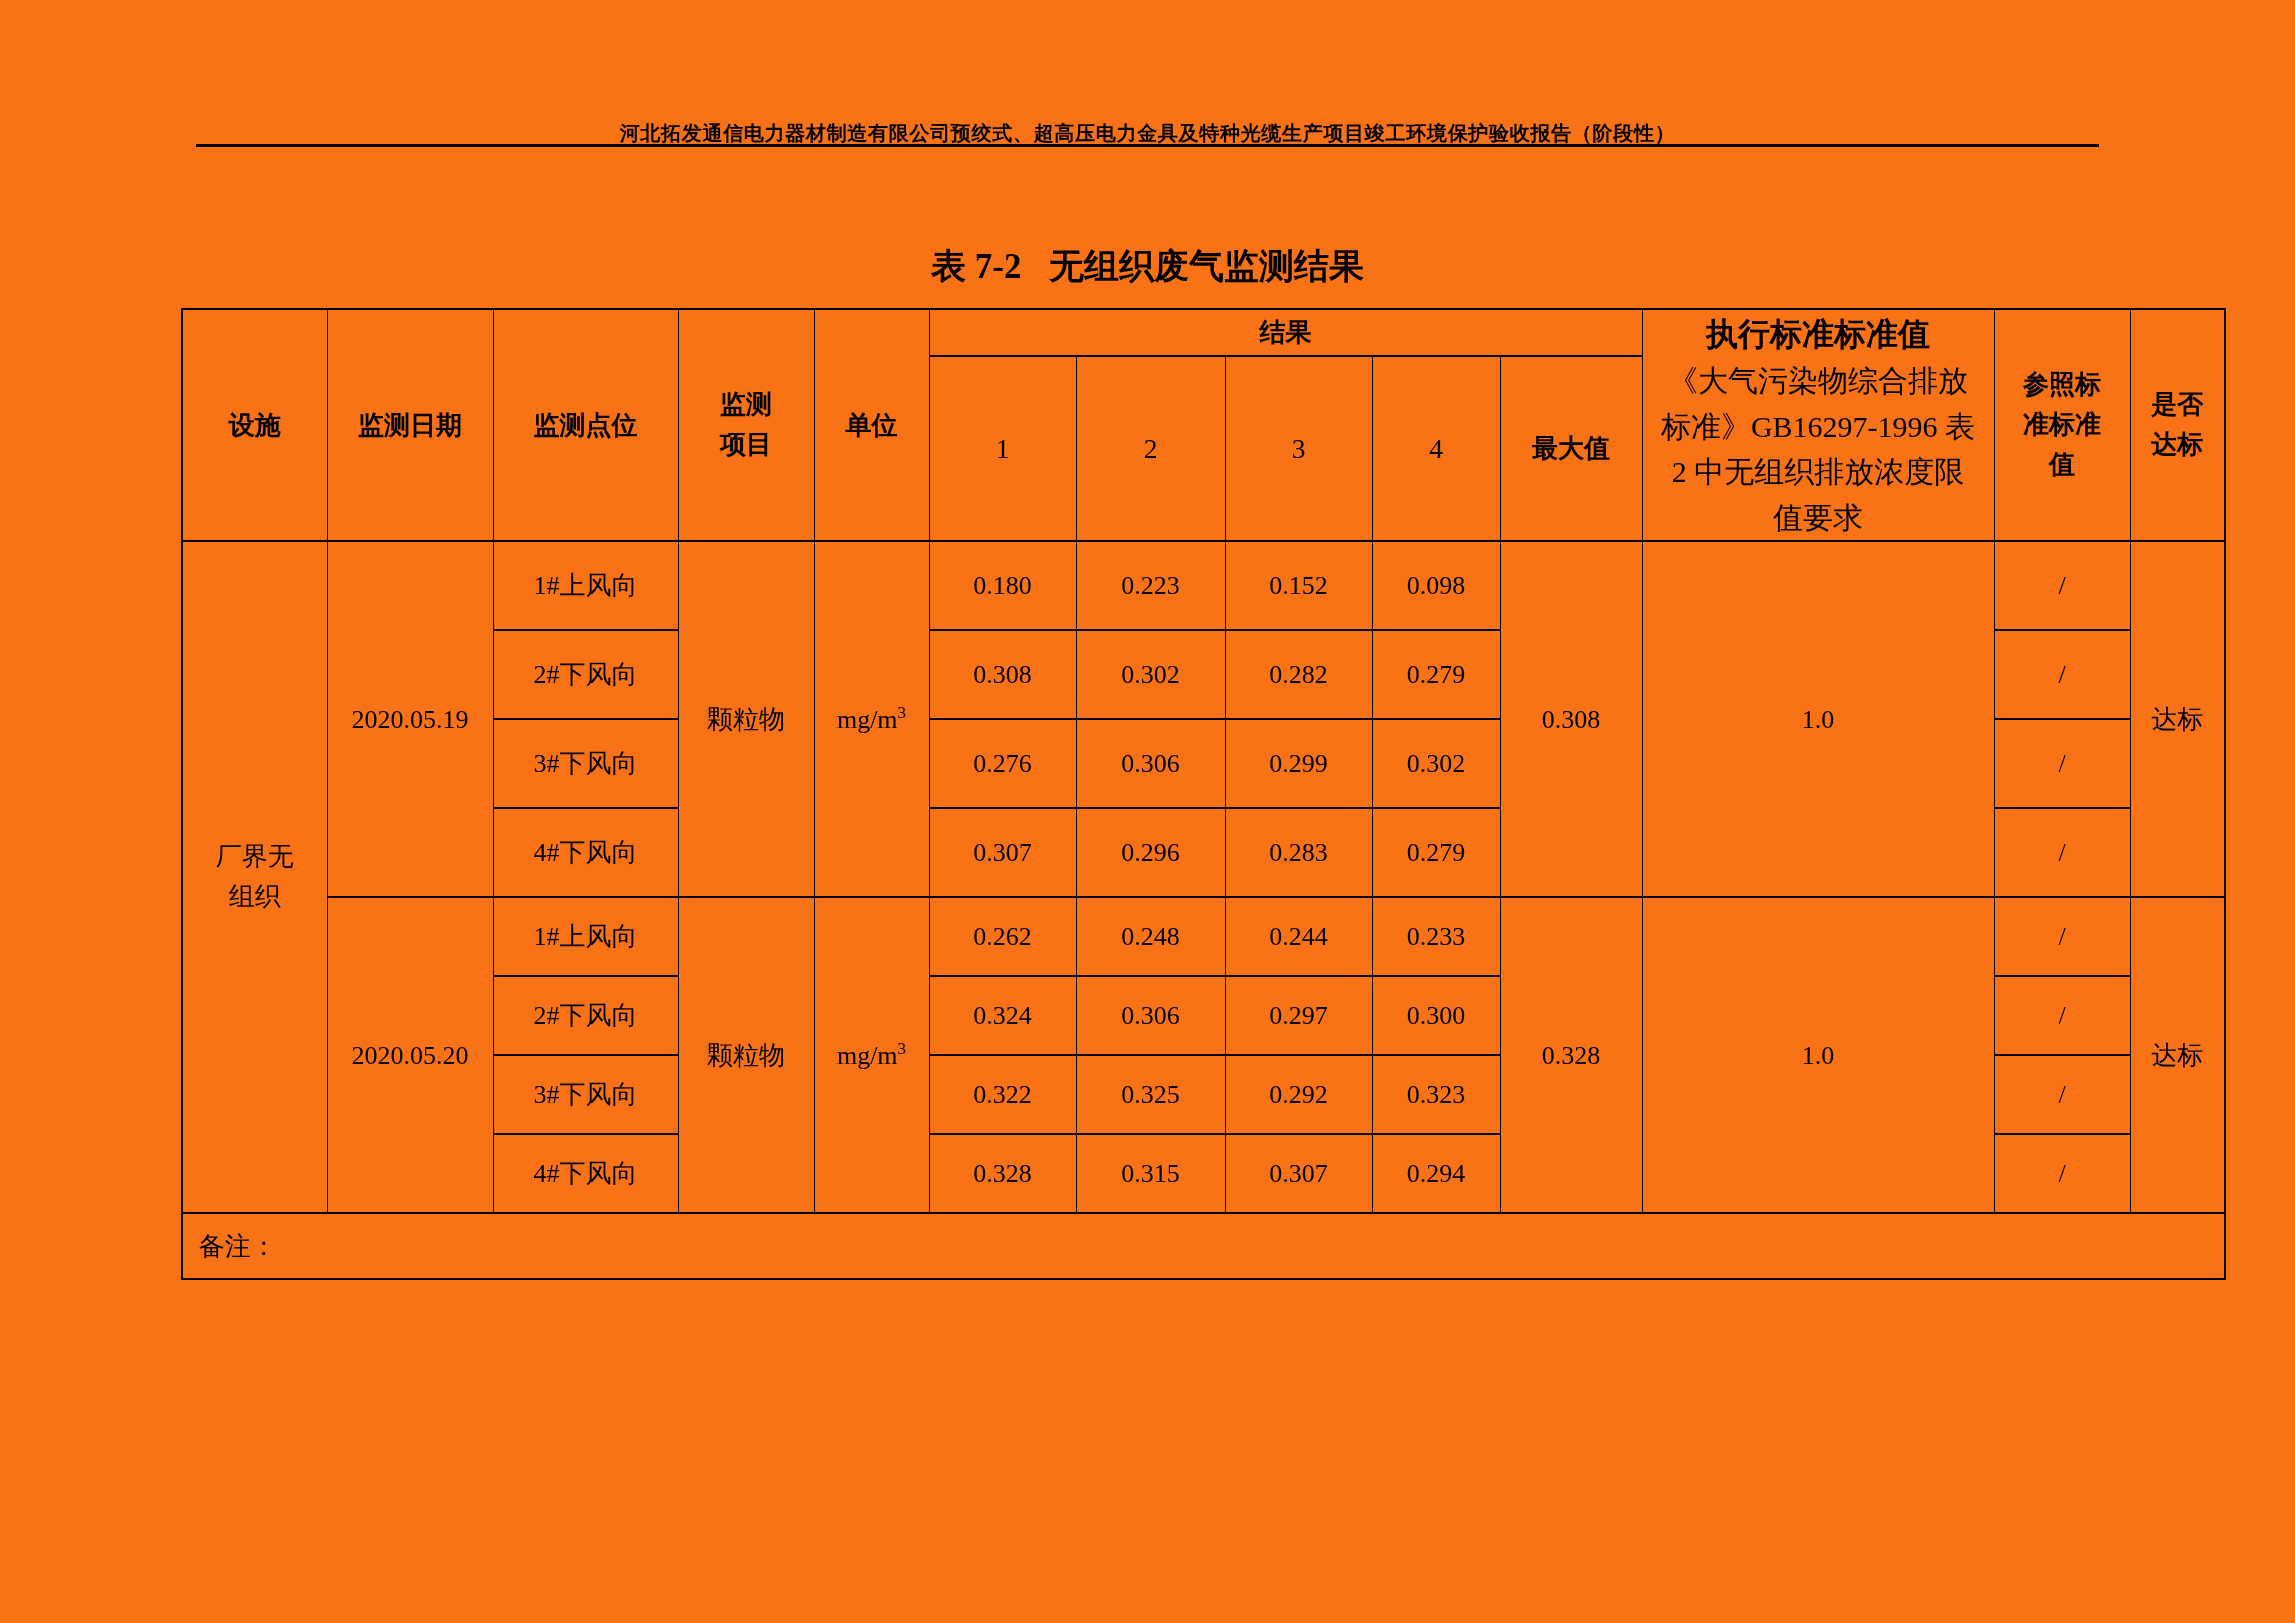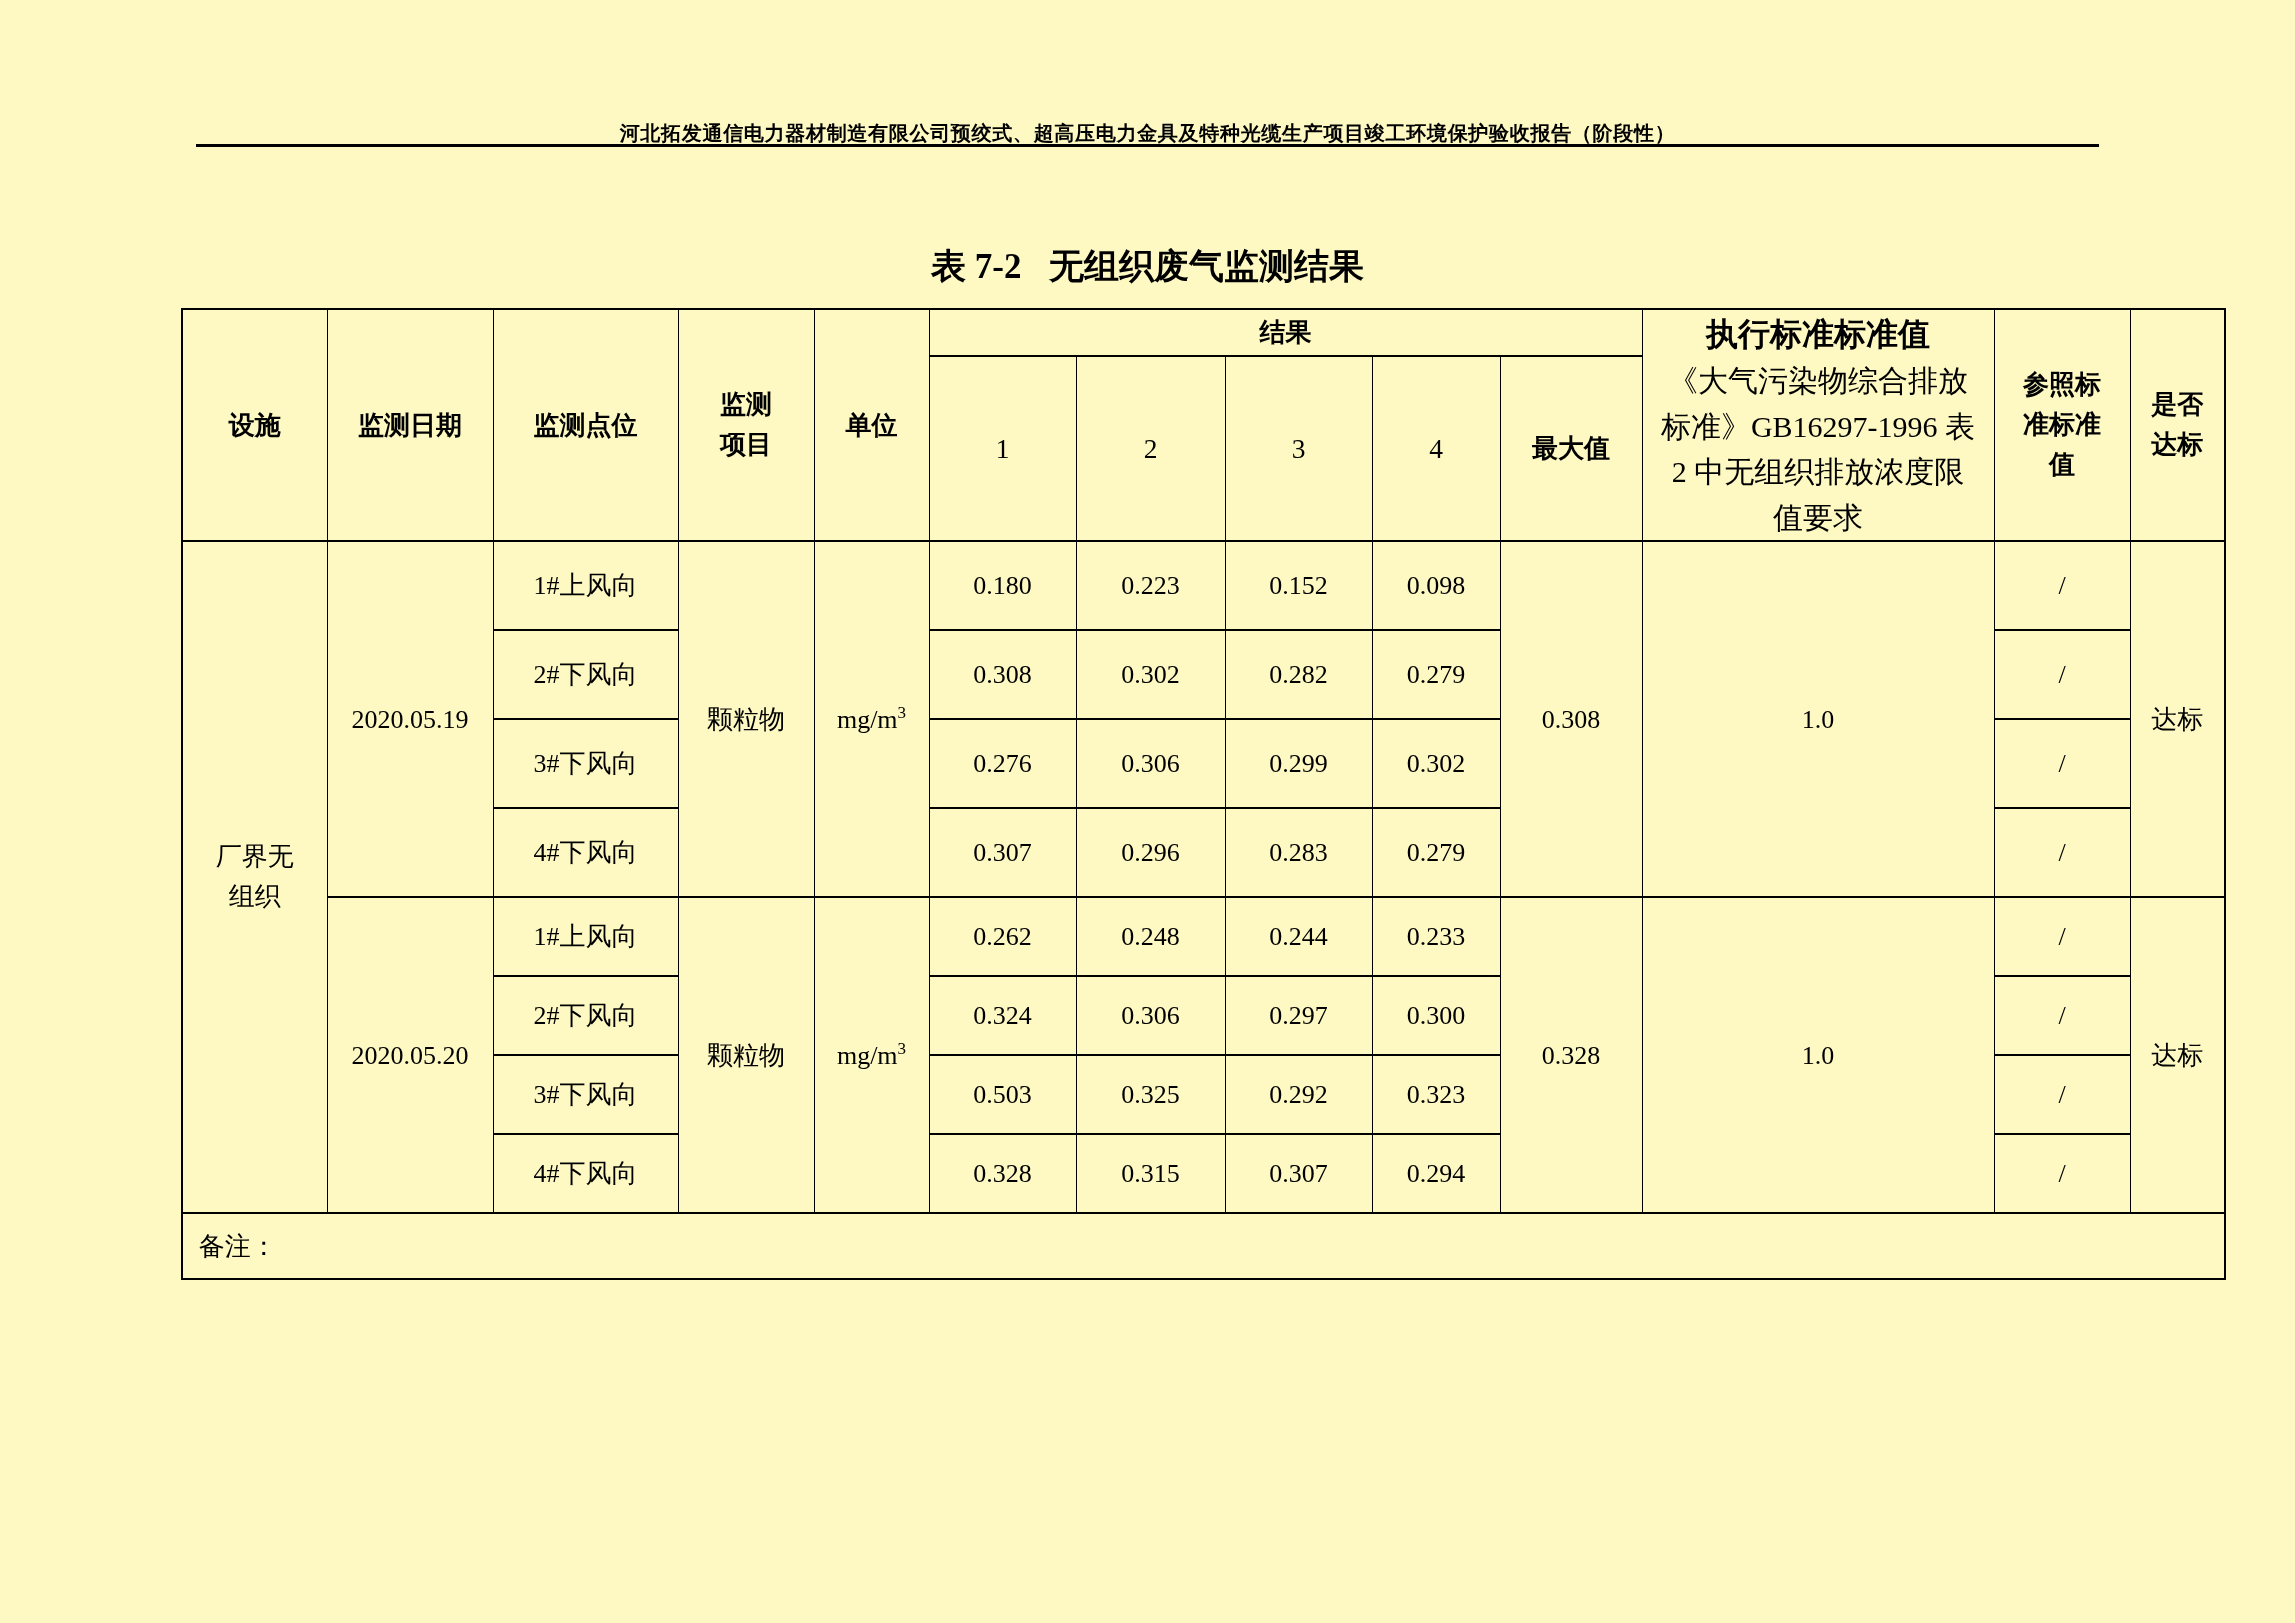--- a/index.html
+++ b/index.html
@@ -1,20 +1,20 @@
 <!DOCTYPE html>
 <html style="font-size:10.5px"><head>
 <meta charset="utf-8">
 <style>
   html, body { margin: 0; padding: 0; background: #888; }
   .page {
     position: relative;
     width: 2295px;
     height: 1623px;
-    background: #fef9c3;
+    background: #f97316;
     font-family: "Liberation Serif", "DejaVu Serif", serif;
     color: #000000;
     overflow: hidden;
   }
   .doc-header {
     position: absolute;
     top: 120px;
     left: 0;
     width: 100%;
     text-align: center;
@@ -207,21 +207,21 @@
       <tr class="r-d2">
         <td>2#下风向</td>
         <td class="value-cell">0.324</td>
         <td class="value-cell">0.306</td>
         <td class="value-cell">0.297</td>
         <td class="value-cell">0.300</td>
         <td>/</td>
       </tr>
       <tr class="r-d2">
         <td>3#下风向</td>
-        <td class="value-cell">0.503</td>
+        <td class="value-cell">0.322</td>
         <td class="value-cell">0.325</td>
         <td class="value-cell">0.292</td>
         <td class="value-cell">0.323</td>
         <td>/</td>
       </tr>
       <tr class="r-d2">
         <td>4#下风向</td>
         <td class="value-cell">0.328</td>
         <td class="value-cell">0.315</td>
         <td class="value-cell">0.307</td>

